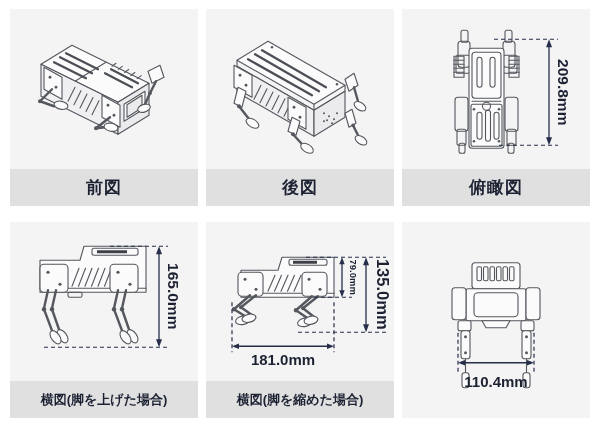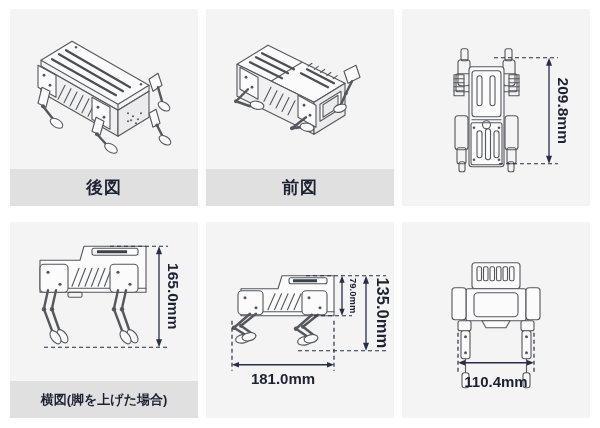--- a/index.html
+++ b/index.html
@@ -29,20 +29,76 @@
 </head>
 <body>
 
 <div class="page">
   <div class="grid">
 
     <section class="panel">
       <div class="fig">
         <svg viewBox="0 0 188 159">
           <g>
+            <path class="face" d="M62,36 L139,74 L108,93 L31,55 Z"></path>
+            <path class="ln" d="M96,53 L65,72"></path>
+            <path class="slot" d="M56,44 L88,60"></path>
+            <path class="slot" d="M50,48 L82,64"></path>
+            <path class="slot" d="M44,53 L76,69"></path>
+            <path class="slot" d="M101,60 L128,74"></path>
+            <path class="slot" d="M95,64 L122,78"></path>
+            <g class="ln">
+              <path d="M106,54 L102,57"></path>
+                <path d="M112.3,57.1 L108.3,60.1"></path>
+                <path d="M118.6,60.2 L114.6,63.2"></path>
+              <path d="M124.9,63.3 L120.9,66.3"></path>
+                <path d="M131.2,66.4 L127.2,69.4"></path>
+            </g>
+            <path class="face2" d="M31,55 L108,93 L108,125 L31,87 Z"></path>
+            <path class="face3" d="M139,74 L108,93 L108,125 L139,106 Z"></path>
+            <path class="face" d="M135,82 L114,95 L114,112 L135,99 Z"></path>
+            <path class="face3" d="M132,86 L117,95.5 L117,108 L132,98.5 Z"></path>
+            <g class="ln">
+              <path d="M58,92 L65,78"></path>
+                <path d="M64,95.4 L71,81.4"></path>
+                <path d="M70,98.8 L77,84.8"></path>
+              <path d="M76,102.2 L83,88.2"></path>
+                <path d="M82,105.6 L89,91.6"></path>
+            </g>
+            <path class="face" d="M34,58 L52,68 L52,90 L34,80 Z"></path>
+            <circle class="dot" cx="40" cy="68" r="1.4"></circle>
+              <circle class="dot" cx="46" cy="78" r="1.4"></circle>
+            <path class="face" d="M92,86 L110,96 L110,118 L92,108 Z"></path>
+            <circle class="dot" cx="98" cy="96" r="1.4"></circle>
+              <circle class="dot" cx="104" cy="106" r="1.4"></circle>
+          </g>
+          <g>
+            <path class="thin" d="M42,80 L30,92"></path>
+            <circle class="dot" cx="30" cy="92" r="2"></circle>
+            <path class="thin" d="M30,92 L44,97"></path>
+            <ellipse class="face" cx="51" cy="96" rx="7" ry="4" transform="rotate(12 51 96)"></ellipse>
+            <path class="thin" d="M100,108 L86,119"></path>
+            <circle class="dot" cx="86" cy="119" r="2"></circle>
+            <path class="thin" d="M86,119 L95,118"></path>
+            <ellipse class="face" cx="101" cy="118" rx="7" ry="4" transform="rotate(10 101 118)"></ellipse>
+            <path class="face" d="M138,62 L150,56 L154,68 L142,74 Z"></path>
+            <path class="thin" d="M146,72 L140,84"></path>
+            <circle class="dot" cx="140" cy="84" r="1.8"></circle>
+            <path class="thin" d="M140,84 L135,95"></path>
+            <ellipse class="face" cx="134" cy="99" rx="6.5" ry="3.8" transform="rotate(-18 134 99)"></ellipse>
+          </g>
+        </svg>
+      </div>
+      <div class="caption">前図</div>
+    </section>
+
+    <section class="panel">
+      <div class="fig">
+        <svg viewBox="0 0 188 159">
+          <g>
             <path class="face" d="M62,32 L139,76 L108,95 L31,51 Z"></path>
             <path class="slot" d="M56,41 L120,78"></path>
             <path class="slot" d="M49,45 L113,82"></path>
             <path class="slot" d="M42,50 L106,86"></path>
             <circle class="dot" cx="66" cy="38" r="1.2"></circle>
               <circle class="dot" cx="131" cy="75" r="1.2"></circle>
             <path class="ln" d="M31,51 L31,57 L108,101 L108,95 M139,76 L139,82 L108,101"></path>
             <path class="face2" d="M31,57 L108,101 L108,127 L31,83 Z"></path>
             <path class="face3" d="M139,82 L108,101 L108,127 L139,108 Z"></path>
             <g>
@@ -82,76 +138,20 @@
             <path class="thin" d="M148,78 L152,92"></path>
             <ellipse class="face" cx="154" cy="97" rx="6.5" ry="3.8" transform="rotate(32 154 97)"></ellipse>
             <path class="face" d="M139,104 L146,100 L150,114 L143,118 Z"></path>
             <circle class="dot" cx="147" cy="116" r="1.8"></circle>
             <path class="thin" d="M147,116 L153,128"></path>
             <ellipse class="face" cx="155" cy="131" rx="6.5" ry="3.8" transform="rotate(32 155 131)"></ellipse>
           </g>
         </svg>
       </div>
       <div class="caption">後図</div>
-    </section>
-
-    <section class="panel">
-      <div class="fig">
-        <svg viewBox="0 0 188 159">
-          <g>
-            <path class="face" d="M62,36 L139,74 L108,93 L31,55 Z"></path>
-            <path class="ln" d="M96,53 L65,72"></path>
-            <path class="slot" d="M56,44 L88,60"></path>
-            <path class="slot" d="M50,48 L82,64"></path>
-            <path class="slot" d="M44,53 L76,69"></path>
-            <path class="slot" d="M101,60 L128,74"></path>
-            <path class="slot" d="M95,64 L122,78"></path>
-            <g class="ln">
-              <path d="M106,54 L102,57"></path>
-                <path d="M112.3,57.1 L108.3,60.1"></path>
-                <path d="M118.6,60.2 L114.6,63.2"></path>
-              <path d="M124.9,63.3 L120.9,66.3"></path>
-                <path d="M131.2,66.4 L127.2,69.4"></path>
-            </g>
-            <path class="face2" d="M31,55 L108,93 L108,125 L31,87 Z"></path>
-            <path class="face3" d="M139,74 L108,93 L108,125 L139,106 Z"></path>
-            <path class="face" d="M135,82 L114,95 L114,112 L135,99 Z"></path>
-            <path class="face3" d="M132,86 L117,95.5 L117,108 L132,98.5 Z"></path>
-            <g class="ln">
-              <path d="M58,92 L65,78"></path>
-                <path d="M64,95.4 L71,81.4"></path>
-                <path d="M70,98.8 L77,84.8"></path>
-              <path d="M76,102.2 L83,88.2"></path>
-                <path d="M82,105.6 L89,91.6"></path>
-            </g>
-            <path class="face" d="M34,58 L52,68 L52,90 L34,80 Z"></path>
-            <circle class="dot" cx="40" cy="68" r="1.4"></circle>
-              <circle class="dot" cx="46" cy="78" r="1.4"></circle>
-            <path class="face" d="M92,86 L110,96 L110,118 L92,108 Z"></path>
-            <circle class="dot" cx="98" cy="96" r="1.4"></circle>
-              <circle class="dot" cx="104" cy="106" r="1.4"></circle>
-          </g>
-          <g>
-            <path class="thin" d="M42,80 L30,92"></path>
-            <circle class="dot" cx="30" cy="92" r="2"></circle>
-            <path class="thin" d="M30,92 L44,97"></path>
-            <ellipse class="face" cx="51" cy="96" rx="7" ry="4" transform="rotate(12 51 96)"></ellipse>
-            <path class="thin" d="M100,108 L86,119"></path>
-            <circle class="dot" cx="86" cy="119" r="2"></circle>
-            <path class="thin" d="M86,119 L95,118"></path>
-            <ellipse class="face" cx="101" cy="118" rx="7" ry="4" transform="rotate(10 101 118)"></ellipse>
-            <path class="face" d="M138,62 L150,56 L154,68 L142,74 Z"></path>
-            <path class="thin" d="M146,72 L140,84"></path>
-            <circle class="dot" cx="140" cy="84" r="1.8"></circle>
-            <path class="thin" d="M140,84 L135,95"></path>
-            <ellipse class="face" cx="134" cy="99" rx="6.5" ry="3.8" transform="rotate(-18 134 99)"></ellipse>
-          </g>
-        </svg>
-      </div>
-      <div class="caption">前図</div>
     </section>
 
     <section class="panel">
       <div class="fig">
         <svg viewBox="0 0 188 159">
           <g class="ln">
             <rect x="59" y="21" width="7" height="12" rx="2"></rect>
             <rect x="56" y="32" width="12" height="26" rx="3"></rect>
             <rect x="54" y="46" width="14" height="18" rx="2"></rect>
             <rect x="103" y="21" width="7" height="12" rx="2"></rect>
@@ -185,20 +185,21 @@
           <g>
             <path class="dimdash" d="M92,30 L156,30"></path>
             <path class="dimdash" d="M97,136 L156,136"></path>
             <path class="dim" d="M147,37 L147,129"></path>
             <polygon class="dimhead" points="147,30 144,38 150,38"></polygon>
             <polygon class="dimhead" points="147,136 144,128 150,128"></polygon>
             <text class="dimtxt" x="161" y="88" font-size="15.5" text-anchor="middle" transform="rotate(90 161 83)">209.8mm</text>
           </g>
         </svg>
       </div>
+      <div class="caption">俯瞰図</div>
     </section>
 
     <section class="panel">
       <div class="fig">
         <svg viewBox="0 0 188 159">
           <g>
             <path class="face" d="M30,38 L70,38 L74,24 L136,24 L136,70 L30,70 Z"></path>
             <rect class="ln" x="82" y="26" width="46" height="7" rx="2"></rect>
             <rect class="darkslot" x="87" y="28" width="30" height="3"></rect>
             <path class="ln" d="M30,66 L136,66"></path>
@@ -307,20 +308,21 @@
           <g>
             <path class="dimdash" d="M26,80 L26,130"></path>
             <path class="dimdash" d="M128,80 L128,130"></path>
             <path class="dim" d="M32,124 L122,124"></path>
             <polygon class="dimhead" points="26,124 33,121.2 33,126.8"></polygon>
             <polygon class="dimhead" points="128,124 121,121.2 121,126.8"></polygon>
             <text class="dimtxt" x="77" y="143" font-size="15" text-anchor="middle">181.0mm</text>
           </g>
         </svg>
       </div>
+      <div class="caption small">横図(脚を縮めた場合)</div>
     </section>
 
     <section class="panel">
       <div class="fig">
         <svg viewBox="0 0 188 159">
           <g class="ln">
             <rect class="face" x="70" y="22" width="48" height="26" rx="3"></rect>
             <rect x="75" y="26" width="4.5" height="14" rx="1.5"></rect>
             <rect x="81.5" y="26" width="4.5" height="14" rx="1.5"></rect>
             <rect x="88" y="26" width="4.5" height="14" rx="1.5"></rect>

